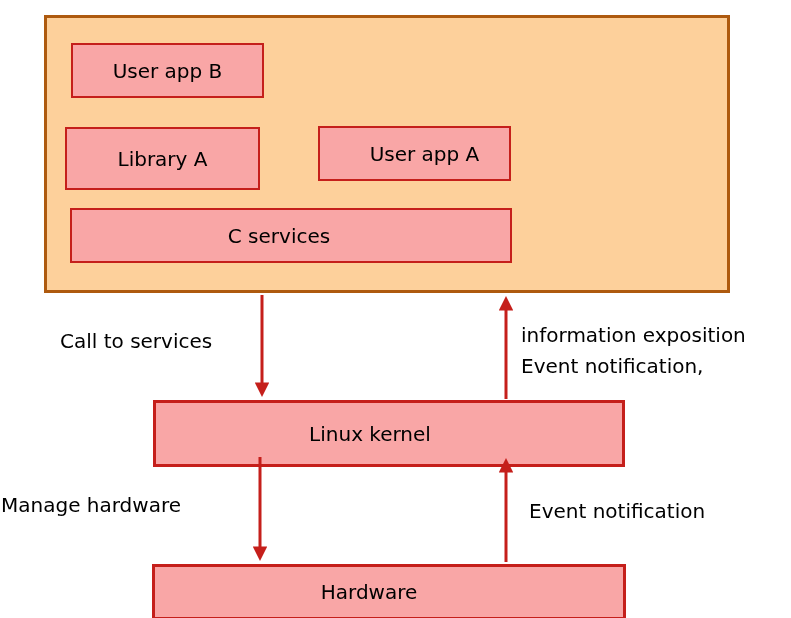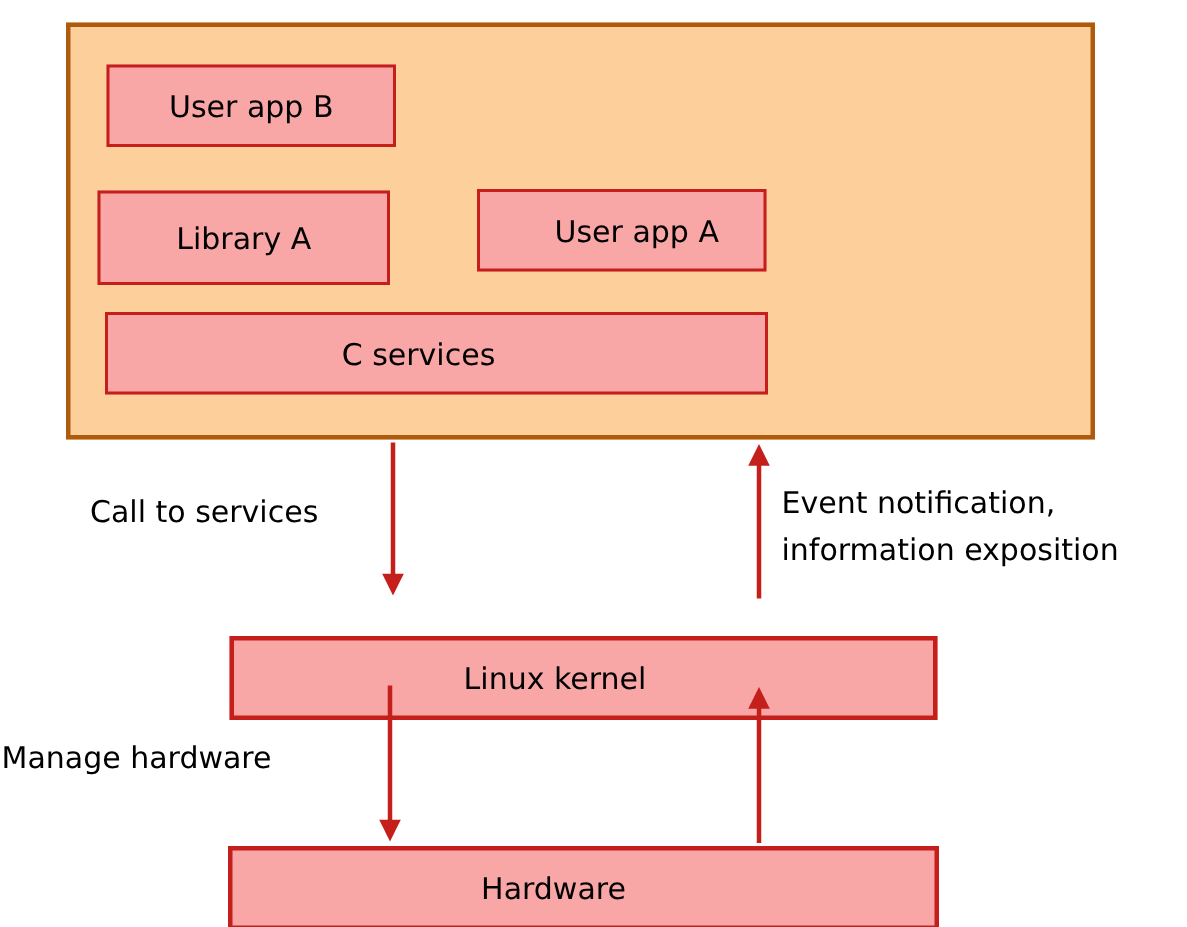--- a/index.html
+++ b/index.html
@@ -34,21 +34,21 @@
     justify-content: center;
     font-size: 20px;
     line-height: 1.1;
     white-space: nowrap;
   }
   .node-user-app-b { left: 71px;  top: 43px;  width: 193px; height: 55px; }
   .node-library-a  { left: 65px;  top: 127px; width: 195px; height: 63px; text-align: center; }
   .node-user-app-a { left: 318px; top: 126px; width: 193px; height: 55px; padding-left: 20px; }
   .node-c-library  { left: 70px;  top: 208px; width: 442px; height: 55px; padding-right: 24px; }
   .node-linux-kernel {
-    left: 153px; top: 424px; width: 472px; height: 56px;
+    left: 153px; top: 400px; width: 472px; height: 67px;
     border-width: 3px; padding-right: 38px; text-align: center;
   }
   .node-hardware {
     left: 152px; top: 564px; width: 474px; height: 56px;
     border-width: 3px; padding-right: 40px;
   }
   .arrows-layer {
     position: absolute;
     left: 0; top: 0;
     width: 791px; height: 618px;
@@ -116,20 +116,21 @@
       <line class="arrow-line" x1="260" y1="457" x2="260" y2="548" marker-end="url(#arrowhead)"></line>
     </g>
     <g>
       <line class="arrow-line" x1="506" y1="562" x2="506" y2="471" marker-end="url(#arrowhead)"></line>
     </g>
   </svg>
 
   <div class="edge-label label-call-to-services">Call to services</div>
 
   <div class="edge-label label-event-info">
+    <div>information exposition</div>
     <div>Event notification,</div>
-    <div>information exposition</div>
   </div>
 
   <div class="edge-label label-manage-hardware">Manage hardware</div>
 
+  <div class="edge-label label-event-notif">Event notification</div>
 
 </div>
 
 </body></html>

